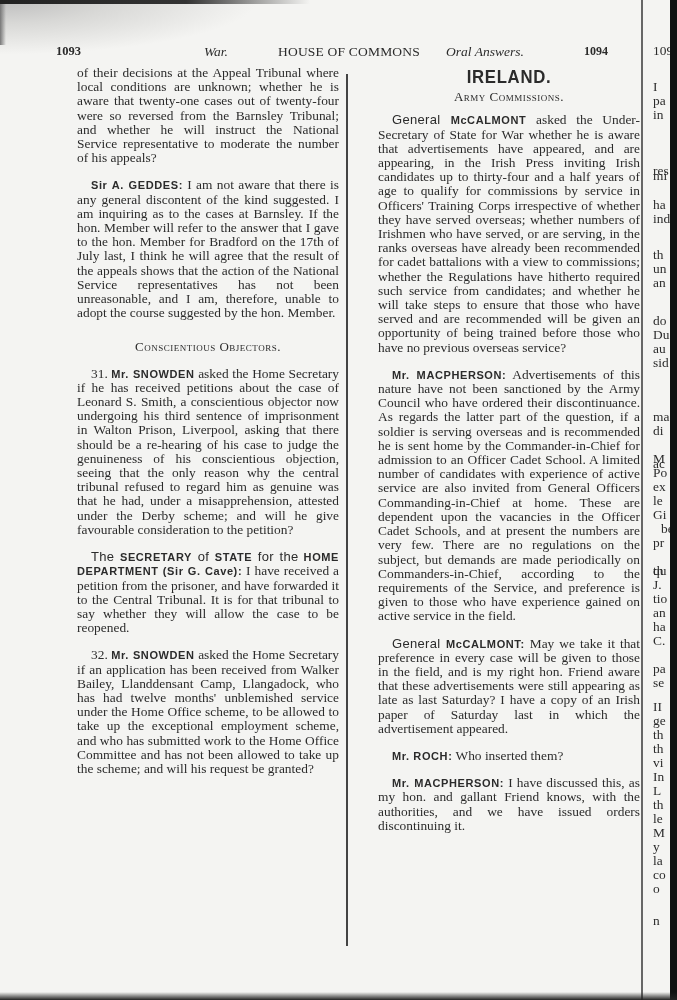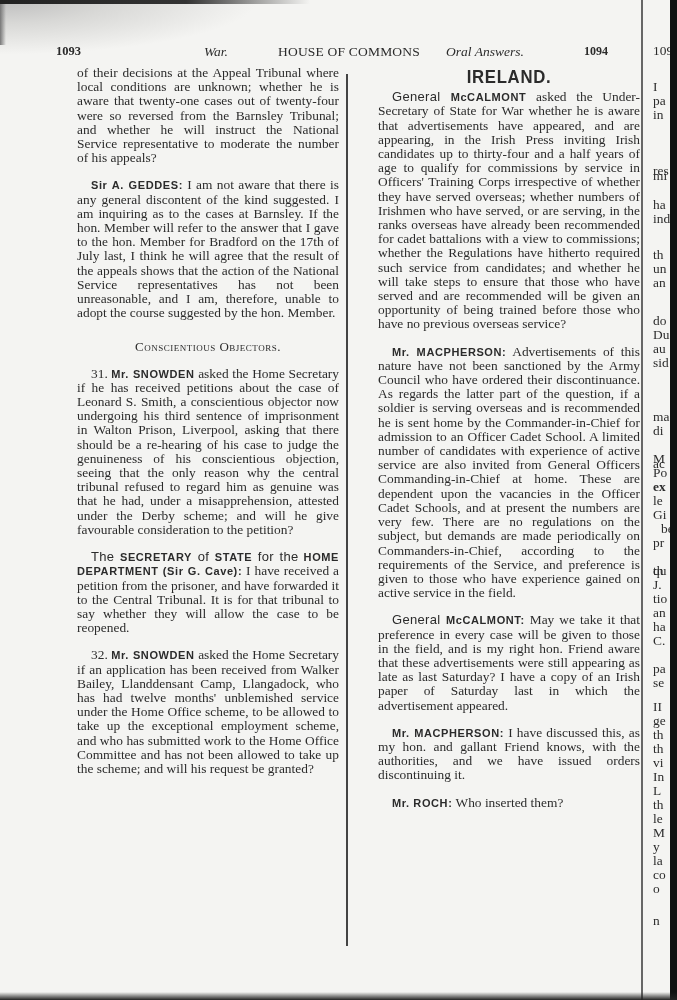--- a/index.html
+++ b/index.html
@@ -171,39 +171,40 @@
   <p class="para">
     <span class="qnum">32.</span> <span class="speaker">Mr. SNOWDEN</span><span> asked the Home Secretary if an application has been received from Walker Bailey, Llanddensant Camp, Llangadock, who has had twelve months' unblemished service under the Home Office scheme, to be allowed to take up the exceptional employment scheme, and who has submitted work to the Home Office Committee and has not been allowed to take up the scheme; and will his request be granted?</span>
   </p>
 
 </div>
 
 <div class="col-divider"></div>
 
 <div class="column col-right">
   <div class="section-title">IRELAND.</div>
+  <p class="subheading">Army Commissions.</p>
 
   <p class="para">
     <span class="speaker-light">General </span><span class="speaker">McCALMONT</span><span> asked the Under-Secretary of State for War whether he is aware that advertisements have appeared, and are appearing, in the Irish Press inviting Irish candidates up to thirty-four and a half years of age to qualify for commissions by service in Officers' Training Corps irrespective of whether they have served overseas; whether numbers of Irishmen who have served, or are serving, in the ranks overseas have already been recommended for cadet battalions with a view to commissions; whether the Regulations have hitherto required such service from candidates; and whether he will take steps to ensure that those who have served and are recommended will be given an opportunity of being trained before those who have no previous overseas service?</span>
   </p>
 
   <p class="para">
     <span class="speaker">Mr. MACPHERSON:</span><span> Advertisements of this nature have not been sanctioned by the Army Council who have ordered their discontinuance. As regards the latter part of the question, if a soldier is serving overseas and is recommended he is sent home by the Commander-in-Chief for admission to an Officer Cadet School. A limited number of candidates with experience of active service are also invited from General Officers Commanding-in-Chief at home. These are dependent upon the vacancies in the Officer Cadet Schools, and at present the numbers are very few. There are no regulations on the subject, but demands are made periodically on Commanders-in-Chief, according to the requirements of the Service, and preference is given to those who have experience gained on active service in the field.</span>
   </p>
 
   <p class="para">
     <span class="speaker-light">General </span><span class="speaker">McCALMONT:</span><span> May we take it that preference in every case will be given to those in the field, and is my right hon. Friend aware that these advertisements were still appearing as late as last Saturday? I have a copy of an Irish paper of Saturday last in which the advertisement appeared.</span>
   </p>
 
   <p class="para">
+    <span class="speaker">Mr. ROCH:</span><span> Who inserted them?</span>
+  </p>
+
+  <p class="para">
     <span class="speaker">Mr. MACPHERSON:</span><span> I have discussed this, as my hon. and gallant Friend knows, with the authorities, and we have issued orders discontinuing it.</span>
-  </p>
-
-  <p class="para">
-    <span class="speaker">Mr. ROCH:</span><span> Who inserted them?</span>
   </p>
 </div>
 
 <div class="page-right-rule"></div>
 
 <div class="next-page" id="next-page">
     <div style="top: 44px;">109</div>
     <div style="top: 80px;">I</div>
     <div style="top: 94px;">pa</div>
     <div style="top: 108px;">in</div>
@@ -216,21 +217,21 @@
     <div style="top: 276px;">an</div>
     <div style="top: 314px;">do</div>
     <div style="top: 328px;">Du</div>
     <div style="top: 342px;">au</div>
     <div style="top: 356px;">sid</div>
     <div style="top: 410px;">ma</div>
     <div style="top: 424px;">di</div>
     <div style="top: 457px;">ac</div>
     <div style="top: 452px;">M</div>
     <div style="top: 466px;">Po</div>
-    <div style="top: 480px; font-weight: bold;">ex</div>
+    <div style="top: 480px;">ex</div>
     <div style="top: 494px;">le</div>
     <div style="top: 508px; text-align: right;">Gi</div>
     <div style="top: 522px; padding-left: 8px;">be</div>
     <div style="top: 536px;">pr</div>
     <div style="top: 564px;">qu</div>
     <div style="top: 564px;">th</div>
     <div style="top: 578px;">J.</div>
     <div style="top: 592px;">tio</div>
     <div style="top: 606px;">an</div>
     <div style="top: 620px;">ha</div>

